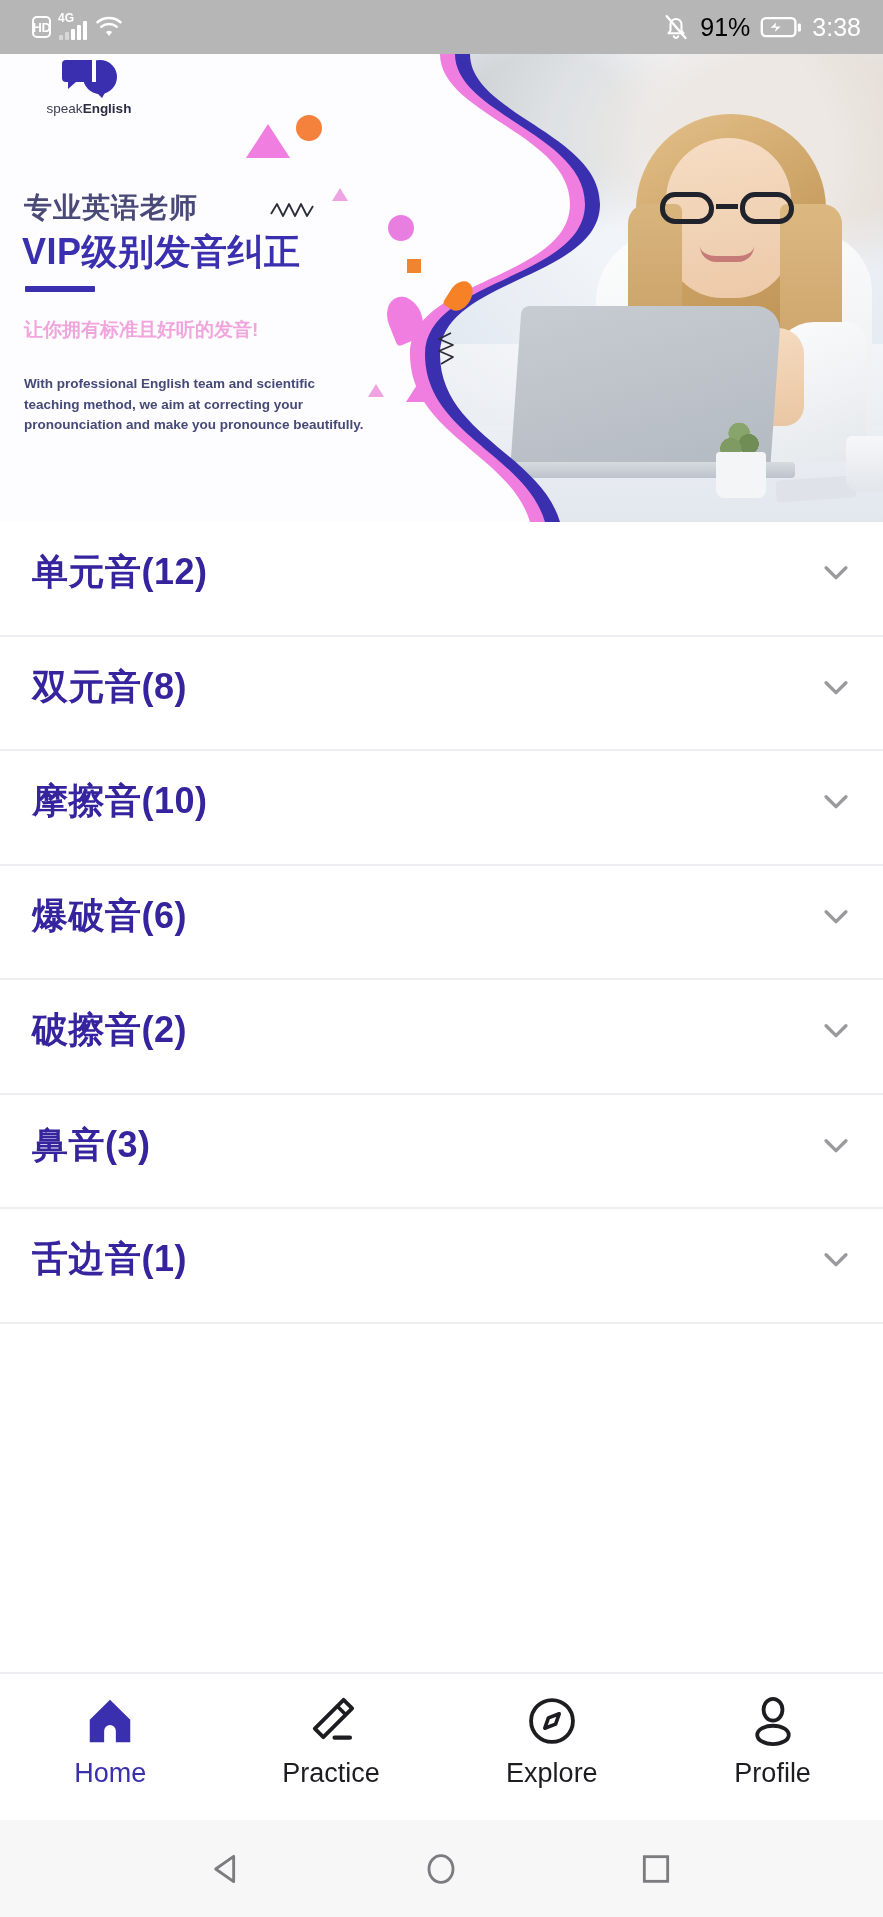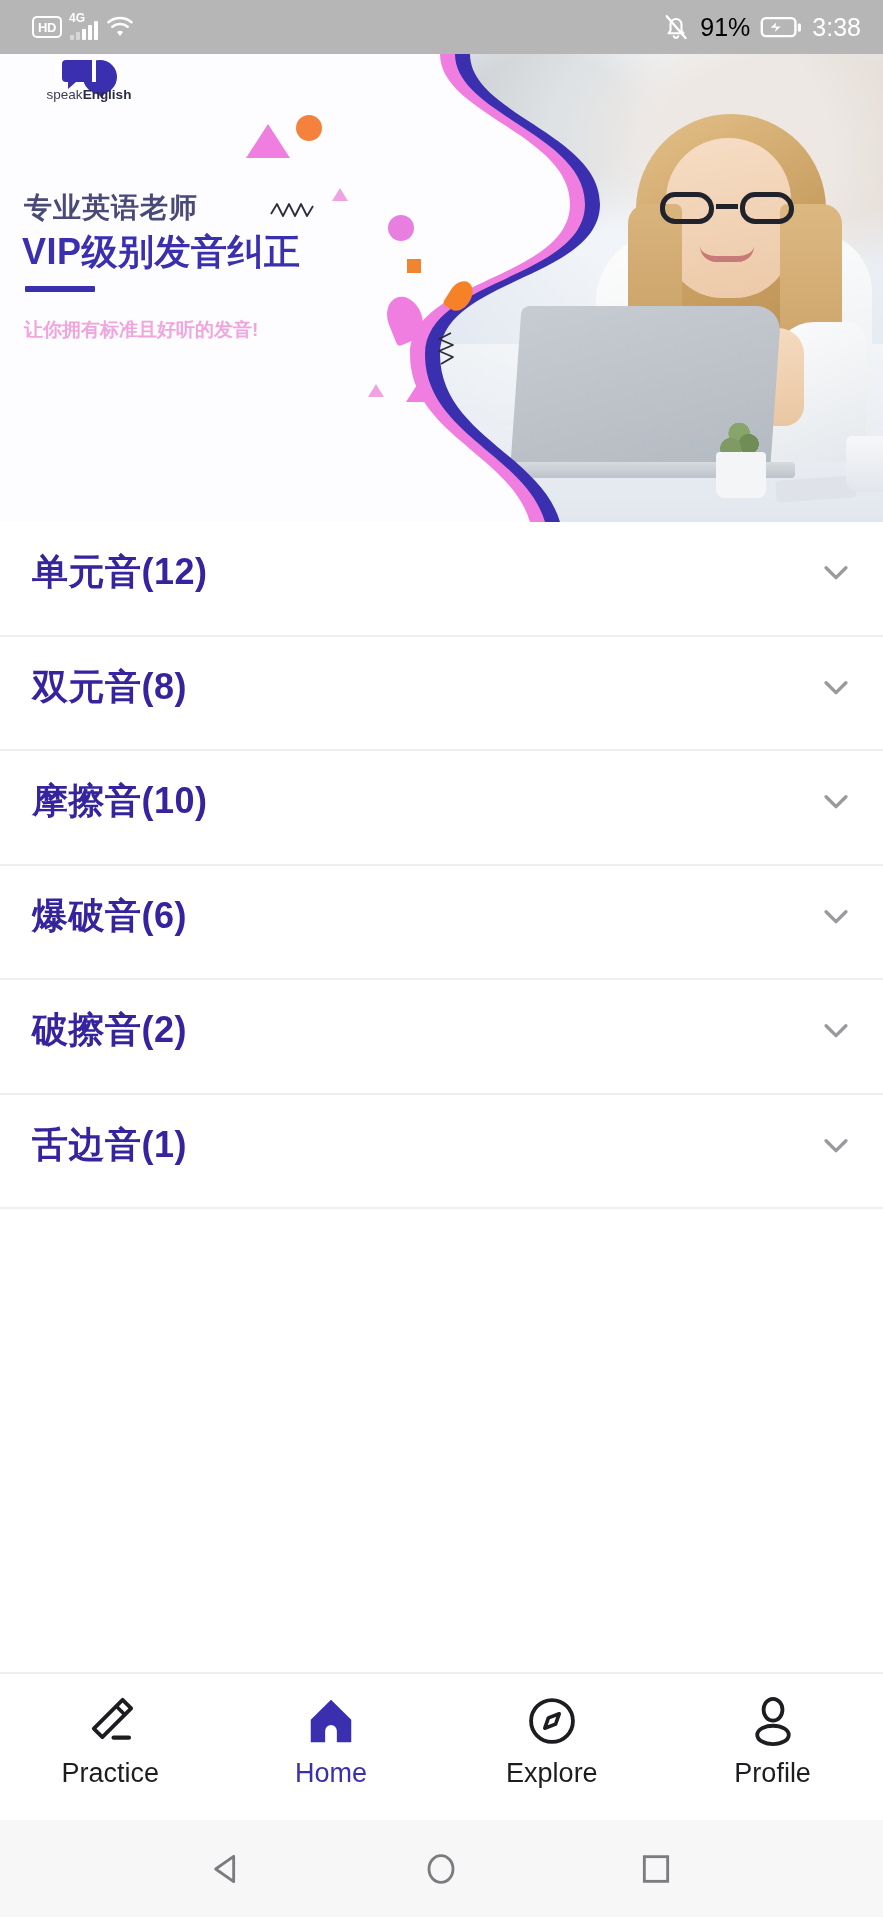--- a/index.html
+++ b/index.html
@@ -35,21 +35,21 @@
     display: flex;
     align-items: center;
   }
   .status-left { gap: 7px; }
   .status-right { gap: 10px; }
 
   .hd-badge {
     display: inline-flex;
     align-items: center;
     justify-content: center;
-    width: 30px; height: 22px;
+    width: 19px; height: 22px;
     border: 2.5px solid #ffffff;
     border-radius: 5px;
     color: #ffffff;
     font-size: 13px;
     font-weight: 700;
     letter-spacing: -0.5px;
     line-height: 1;
   }
   .net-group { position: relative; display: flex; align-items: flex-end; height: 26px; }
   .net-label {
@@ -245,21 +245,21 @@
   }
 
   .logo {
     position: absolute;
     left: 34px; top: 4px;
     width: 110px; height: 66px;
   }
   .logo-mark { position: absolute; left: 28px; top: 0; width: 62px; height: 40px; }
   .logo-text {
     position: absolute;
-    left: 0; top: 30px;
+    left: 0; top: 44px;
     width: 110px;
     text-align: center;
     font-size: 13.5px;
     color: #3a3c50;
     line-height: 1;
     white-space: nowrap;
   }
   .logo-text b { font-weight: 700; color: #2a2c40; }
 
   .banner-title1 {
@@ -504,20 +504,21 @@
           <path d="M44 33 L40 40 L34 34 Z" fill="#3a2fae"></path>
           <path d="M30 2 H34 V24 H30 Z" fill="#fdfcff"></path>
         </svg>
         <div class="logo-text"><span>speak</span><b>English</b></div>
       </div>
 
       <div class="banner-title1">专业英语老师</div>
       <div class="banner-title2">VIP级别发音纠正</div>
       <div class="banner-rule"></div>
       <div class="banner-sub">让你拥有标准且好听的发音!</div>
+      <div class="banner-desc">With professional English team and scientific teaching method, we aim at correcting your pronounciation and make you pronounce beautifully.</div>
     </div>
   </div>
 
   <div class="list">
 
     <div class="list-row">
       <span class="list-row-label">单元音(12)</span>
       <svg class="chev" viewBox="0 0 24 24">
         <path d="M5 9 L12 16 L19 9" stroke="#9a9a9e" stroke-width="2.4" fill="none" stroke-linecap="round" stroke-linejoin="round"></path>
       </svg>
@@ -544,48 +545,54 @@
       </svg>
     </div>
 
     <div class="list-row">
       <span class="list-row-label">破擦音(2)</span>
       <svg class="chev" viewBox="0 0 24 24">
         <path d="M5 9 L12 16 L19 9" stroke="#9a9a9e" stroke-width="2.4" fill="none" stroke-linecap="round" stroke-linejoin="round"></path>
       </svg>
     </div>
 
+    <div class="list-row">
+      <span class="list-row-label">鼻音(3)</span>
+      <svg class="chev" viewBox="0 0 24 24">
+        <path d="M5 9 L12 16 L19 9" stroke="#9a9a9e" stroke-width="2.4" fill="none" stroke-linecap="round" stroke-linejoin="round"></path>
+      </svg>
+    </div>
 
     <div class="list-row">
       <span class="list-row-label">舌边音(1)</span>
       <svg class="chev" viewBox="0 0 24 24">
         <path d="M5 9 L12 16 L19 9" stroke="#9a9a9e" stroke-width="2.4" fill="none" stroke-linecap="round" stroke-linejoin="round"></path>
       </svg>
     </div>
 
   </div>
 
   <div class="tabbar">
+
+    <div class="tab active">
+      <svg class="tab-icon" viewBox="0 0 24 24">
+        <path d="M12 2.6 L21 11.4 V21.4 H14.6 V16.4 A2.6 2.6 0 0 0 9.4 16.4 V21.4 H3 V11.4 Z" fill="#3a2fae"></path>
+      </svg>
+      <span class="tab-label">Home</span>
+    </div>
 
     <div class="tab">
       <svg class="tab-icon" viewBox="0 0 24 24">
         <path d="M17.6 2.6 L21.4 6.4 L8.6 19.2 L4.8 15.4 Z" stroke="#1d1d21" stroke-width="1.7" fill="none" stroke-linejoin="round"></path>
         <path d="M14.8 5.4 L18.6 9.2" stroke="#1d1d21" stroke-width="1.6"></path>
         <path d="M13.6 19.4 H20.4" stroke="#1d1d21" stroke-width="1.9" stroke-linecap="round"></path>
       </svg>
       <span class="tab-label">Practice</span>
     </div>
 
-    <div class="tab active">
-      <svg class="tab-icon" viewBox="0 0 24 24">
-        <path d="M12 2.6 L21 11.4 V21.4 H14.6 V16.4 A2.6 2.6 0 0 0 9.4 16.4 V21.4 H3 V11.4 Z" fill="#3a2fae"></path>
-      </svg>
-      <span class="tab-label">Home</span>
-    </div>
-
     <div class="tab">
       <svg class="tab-icon" viewBox="0 0 24 24">
         <circle cx="12" cy="12" r="9.3" stroke="#1d1d21" stroke-width="1.7" fill="none"></circle>
         <path d="M15.2 8.8 L10.4 10.6 L8.8 15.2 L13.6 13.4 Z" stroke="#1d1d21" stroke-width="1.6" fill="none" stroke-linejoin="round"></path>
       </svg>
       <span class="tab-label">Explore</span>
     </div>
 
     <div class="tab">
       <svg class="tab-icon" viewBox="0 0 24 24">

